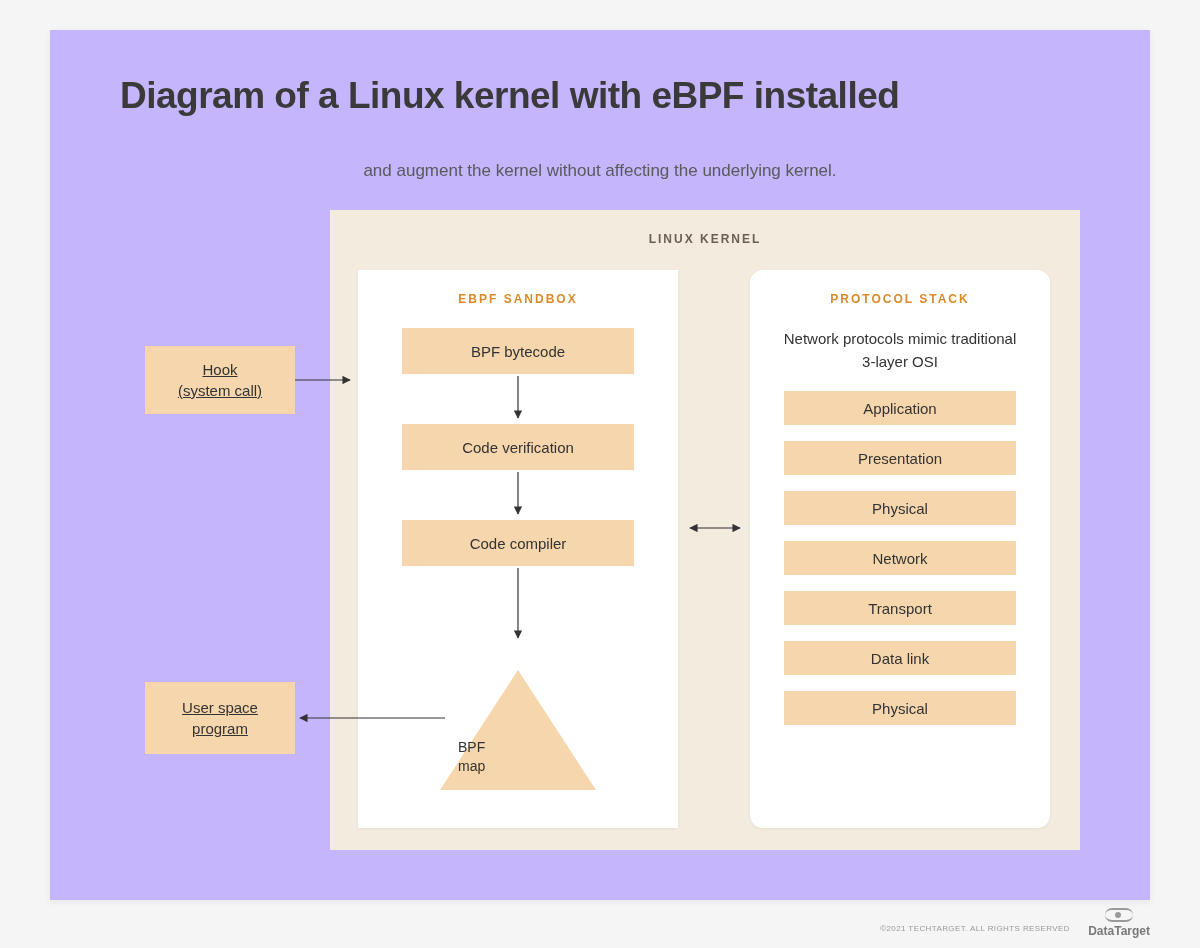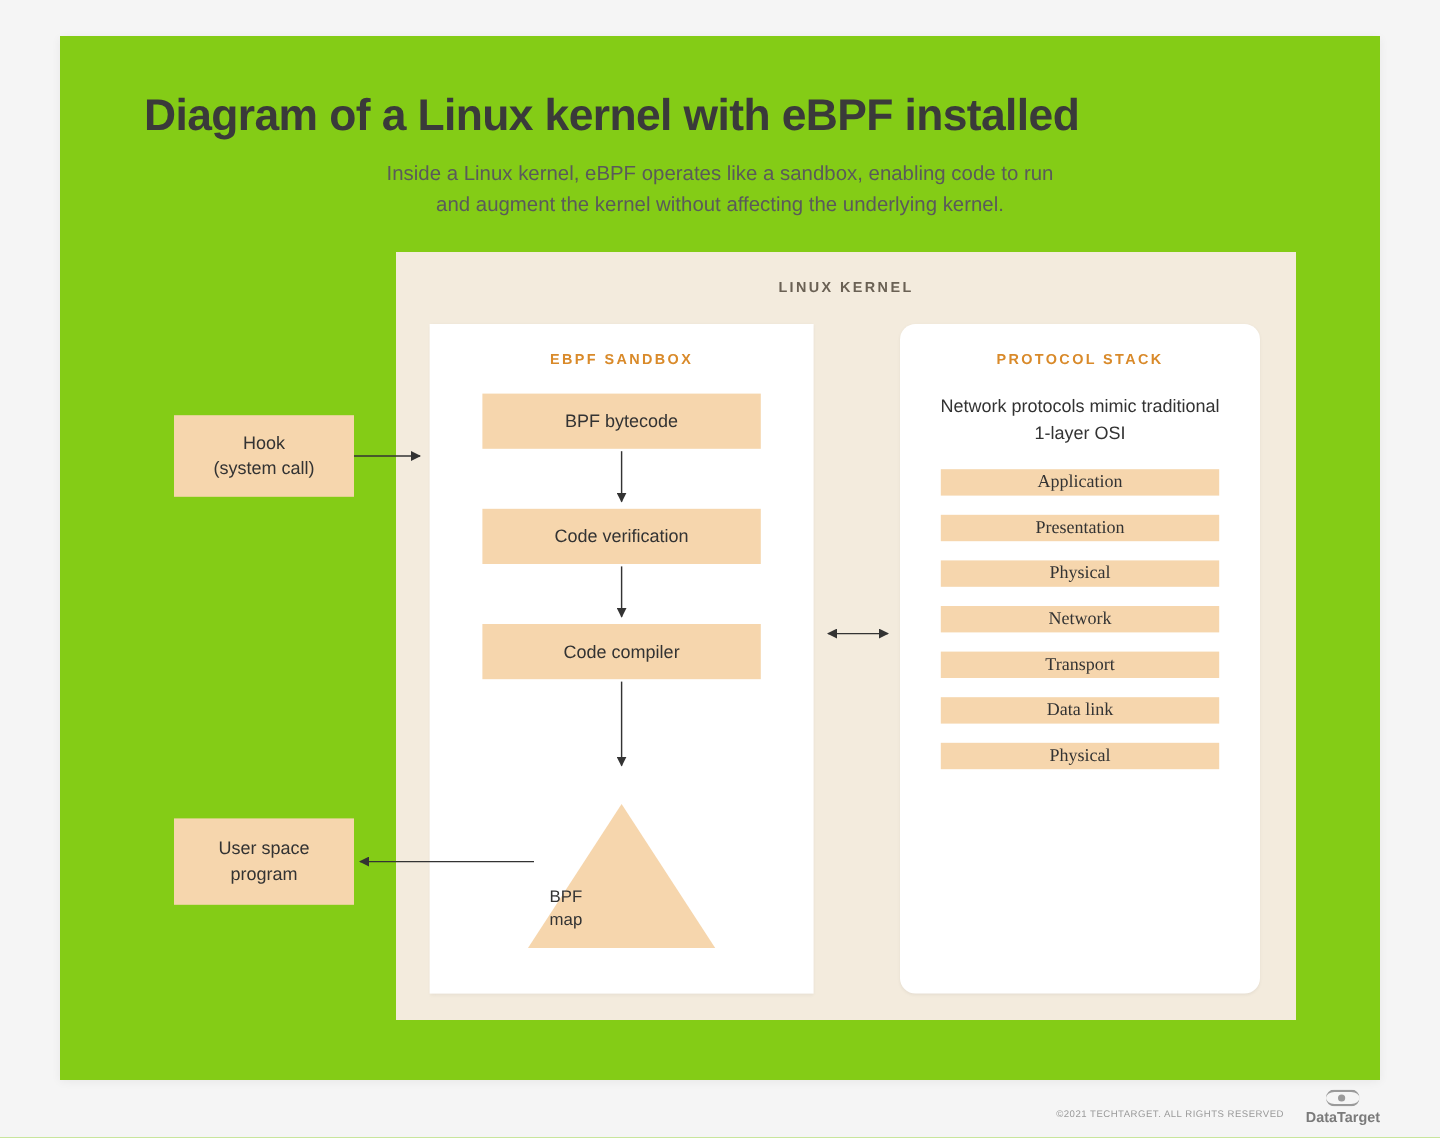--- a/index.html
+++ b/index.html
@@ -9,21 +9,21 @@
     width: 1200px;
     height: 948px;
     position: relative;
   }
   .card {
     position: absolute;
     left: 50px;
     top: 30px;
     width: 1100px;
     height: 870px;
-    background: #84cc16;
+    background: #c4b5fd;
     box-shadow: 0 2px 8px rgba(0,0,0,0.06);
   }
   .title {
     position: absolute;
     left: 70px;
     top: 45px;
     font-size: 37px;
     font-weight: 700;
     color: #3a3a3a;
     letter-spacing: -0.5px;
@@ -91,23 +91,22 @@
     justify-content: center;
     text-align: center;
   }
   .sandbox .box {
     width: 232px;
     height: 46px;
     margin: 0 auto 50px auto;
   }
   .proto .box {
     width: 232px;
-    height: 22px;
+    height: 34px;
     margin: 0 auto 16px auto;
-    font-family: Liberation Serif, serif;
   }
   
   .tri-wrap {
     position: absolute;
     left: 0; right: 0;
     bottom: 38px;
     text-align: left;
   }
   .tri {
     width: 0; height: 0;
@@ -130,20 +129,21 @@
   .ext-box {
     position: absolute;
     background: #f6d6ad;
     color: #333;
     font-size: 15px;
     display: flex;
     align-items: center;
     justify-content: center;
     text-align: center;
     line-height: 1.4;
+    text-decoration: underline;
   }
   .hook { left: 95px; top: 316px; width: 150px; height: 68px; }
   .usp  { left: 95px; top: 652px; width: 150px; height: 72px; }
   
   svg.arrows {
     position: absolute;
     left: 0; top: 0;
     width: 1100px; height: 870px;
     pointer-events: none;
   }
@@ -182,42 +182,42 @@
   .brand .bt { font-size: 12px; font-weight: 600; }
   .brand .bt b { font-weight: 800; }
 </style>
 </head>
 <body>
 
 <div class="card">
 
   <div class="title">Diagram of a Linux kernel with eBPF installed</div>
   <div class="subtitle">
-    <span>Inside a Linux kernel, eBPF operates like a sandbox, enabling code to run</span><br>
+    <br>
     <span>and augment the kernel without affecting the underlying kernel.</span>
   </div>
 
   <div class="kernel">
     <div class="kernel-label">LINUX KERNEL</div>
 
     <div class="panel sandbox">
       <div class="panel-title">EBPF SANDBOX</div>
       <div class="box">BPF bytecode</div>
       <div class="box">Code verification</div>
       <div class="box">Code compiler</div>
       <div class="tri-wrap">
         <div class="tri">
           <div class="tri-label">BPF<br>map</div>
         </div>
       </div>
     </div>
 
     <div class="panel proto">
       <div class="panel-title">PROTOCOL STACK</div>
-      <div class="proto-desc">Network protocols mimic traditional 1-layer OSI</div>
+      <div class="proto-desc">Network protocols mimic traditional 3-layer OSI</div>
       <div class="box">Application</div>
       <div class="box">Presentation</div>
       <div class="box">Physical</div>
       <div class="box">Network</div>
       <div class="box">Transport</div>
       <div class="box">Data link</div>
       <div class="box">Physical</div>
     </div>
   </div>
 

